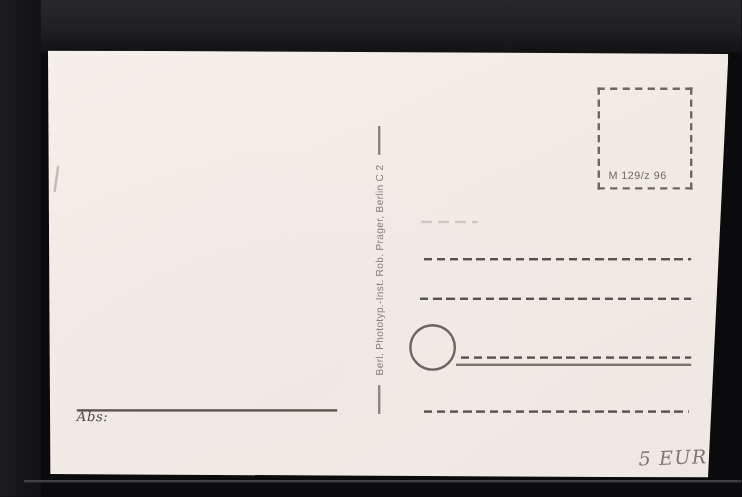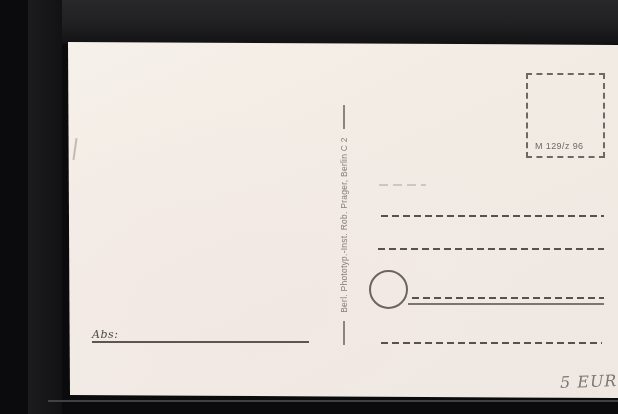--- a/index.html
+++ b/index.html
@@ -1,21 +1,21 @@
 <!DOCTYPE html>
 <html><head>
 <meta charset="utf-8">
 <style>
   html,body{margin:0;padding:0;}
   body{
     width:618px;height:414px;position:relative;overflow:hidden;
     background:#0b0b0d;
     font-family:"Liberation Sans", sans-serif;
   }
-  .scene{position:absolute;inset:0;margin-left:28px;}
+  .scene{position:absolute;inset:0;}
   .scan-top-strip{
     position:absolute;left:0;top:0;width:618px;height:44px;
     background:linear-gradient(180deg,#28282a 0%,#202022 55%,#121214 100%);
   }
   .scan-left-strip{
     position:absolute;left:0;top:0;width:34px;height:414px;
     background:linear-gradient(90deg,#1c1c1e 0%,#121214 100%);
   }
   .scan-bottom-line{
     position:absolute;left:20px;top:400px;width:598px;height:2px;
@@ -64,21 +64,21 @@
   .solid-line{
     position:absolute;left:340px;top:261px;width:196px;height:2px;background:#7b756e;
   }
   .postmark-circle{
     position:absolute;left:301px;top:228px;width:39px;height:39px;
     border:2.5px solid #6b6560;border-radius:50%;box-sizing:border-box;
   }
   
   .abs-line{position:absolute;left:24px;top:299px;width:217px;height:1.5px;background:#5b564f;}
   .abs-label{
-    position:absolute;left:24px;top:286px;
+    position:absolute;left:24px;top:299px;
     font-family:"DejaVu Serif",serif;font-style:italic;
     font-size:11px;color:#4f4a45;letter-spacing:.5px;
   }
   
   .price{
     position:absolute;left:492px;top:330px;
     font-family:"DejaVu Serif",serif;font-style:italic;
     font-size:16px;color:#7d7872;letter-spacing:1px;
     transform:rotate(-2deg);
   }

